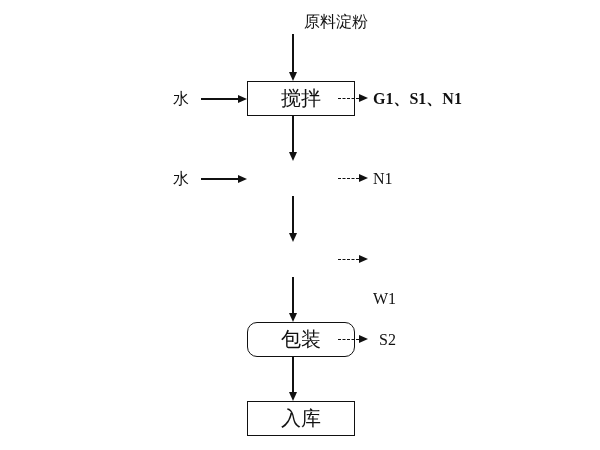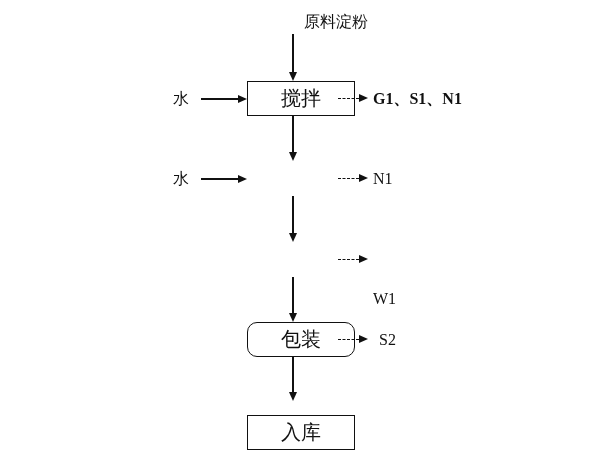--- a/index.html
+++ b/index.html
@@ -121,15 +121,15 @@
 
   <div class="varrow" style="left:292px; top:277px; height:36px;"></div>
 
   <div class="node" style="top:322px;border-radius:10px;">包装</div>
 
   <div class="darrow" style="left:338px; top:339px; width:21px;"></div>
   <div class="txt" style="left:359px; top:331px;margin-left:20px;">S2</div>
 
   <div class="varrow" style="left:292px; top:357px; height:35px;"></div>
 
-  <div class="node" style="top:401px;margin-top:14px;">入库</div>
+  <div class="node" style="top:401px;">入库</div>
 
 </div>
 
 </body></html>

